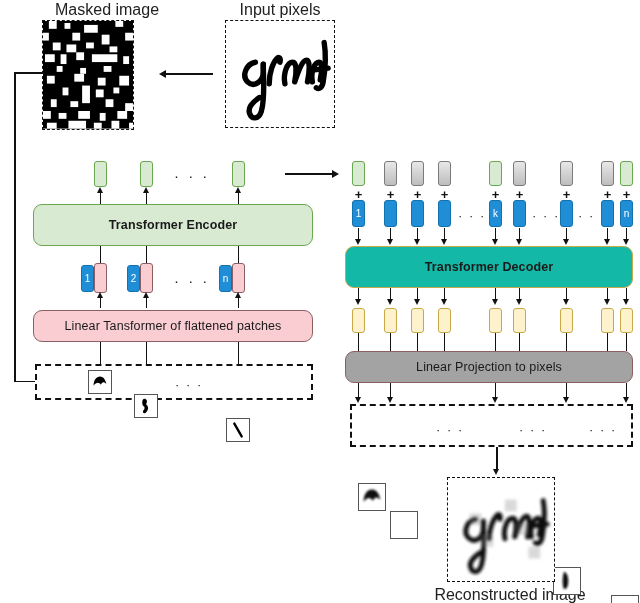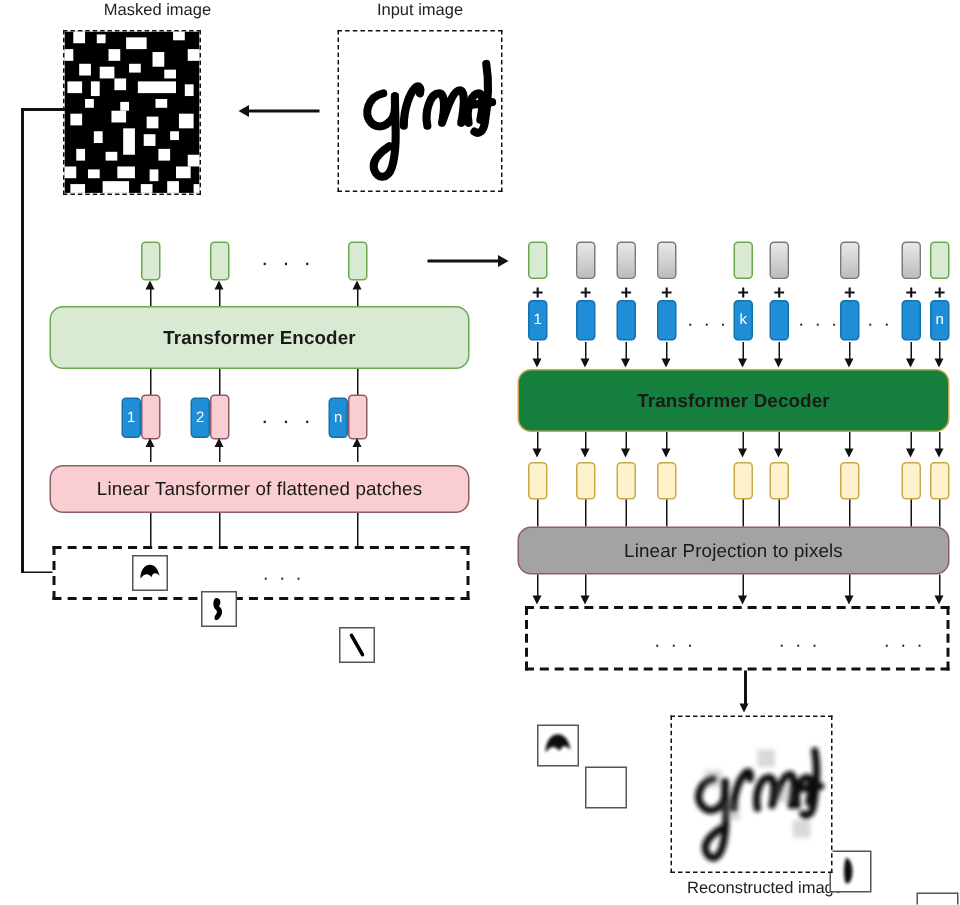--- a/index.html
+++ b/index.html
@@ -1,19 +1,19 @@
 <!DOCTYPE html>
 <html><head>
 <meta charset="utf-8">
 <style>
   html,body{margin:0;padding:0;background:#fff;}
   body{width:640px;height:603px;position:relative;overflow:hidden;
        font-family:"Liberation Sans","DejaVu Sans",sans-serif;color:#1a1a1a;}
   .abs{position:absolute;}
-  .cap{font-size:11px;color:#222;text-align:center;white-space:nowrap;}
+  .cap{font-size:16px;color:#222;text-align:center;white-space:nowrap;}
 
   
   .dashbox{border:1.6px dashed #111;background:#fff;box-sizing:border-box;}
   .dashrow{border:2px dashed #111;background:#fff;box-sizing:border-box;}
 
   
   .pbox{box-sizing:border-box;border-radius:9px;display:flex;align-items:center;
         justify-content:center;font-weight:bold;font-size:12.5px;letter-spacing:.1px;}
   .pbox.thin{font-weight:normal;font-size:12.5px;}
 
@@ -37,21 +37,21 @@
   .ahead-right{border-top:4.2px solid transparent;border-bottom:4.2px solid transparent;border-left:7.5px solid #111;}
 
   .patch{box-sizing:border-box;border:1.4px solid #555;background:#fff;overflow:hidden;position:relative;}
   .mi{position:absolute;inset:0;}
   svg{display:block;}
 </style>
 </head>
 <body>
 
 <div class="abs cap" style="left:55px;top:1px;width:100px;">Masked image</div>
-<div class="abs cap" style="left:230px;top:1px;width:100px;">Input image</div>
+<div class="abs cap" style="left:230px;top:1px;width:100px;">Input pixels</div>
 <div class="abs cap" style="left:430px;top:586px;width:160px;">Reconstructed image</div>
 
 <div class="abs dashbox" style="left:42px;top:20px;width:92px;height:110px;">
   <svg class="mi" viewBox="0 0 46 55" preserveAspectRatio="none">
     <rect x="0" y="0" width="46" height="55" fill="#000"></rect>
     <g fill="#fff">
       <rect x="3" y="0" width="4" height="4"></rect>
         <rect x="11" y="1" width="3" height="3"></rect>
       <rect x="21" y="2" width="7" height="4"></rect>
         <rect x="37" y="0" width="4" height="3"></rect>
@@ -228,21 +228,21 @@
 <div class="abs ahead-down" style="left:492px;top:239px;"></div>
 <div class="abs vline" style="left:518.8px;top:228px;height:12px;"></div>
 <div class="abs ahead-down" style="left:516px;top:239px;"></div>
 <div class="abs vline" style="left:565.8px;top:228px;height:12px;"></div>
 <div class="abs ahead-down" style="left:563px;top:239px;"></div>
 <div class="abs vline" style="left:606.8px;top:228px;height:12px;"></div>
 <div class="abs ahead-down" style="left:604px;top:239px;"></div>
 <div class="abs vline" style="left:625.8px;top:228px;height:12px;"></div>
 <div class="abs ahead-down" style="left:623px;top:239px;"></div>
 
-<div class="abs pbox" style="left:345px;top:246px;width:288px;height:42px;background:#15803d;border:1.5px solid #c7a94a;">Transformer Decoder</div>
+<div class="abs pbox" style="left:345px;top:246px;width:288px;height:42px;background:#14b8a6;border:1.5px solid #c7a94a;">Transformer Decoder</div>
 
 <div class="abs vline" style="left:357.8px;top:288px;height:12px;"></div>
 <div class="abs ahead-down" style="left:355px;top:299px;"></div>
 <div class="abs vline" style="left:389.8px;top:288px;height:12px;"></div>
 <div class="abs ahead-down" style="left:387px;top:299px;"></div>
 <div class="abs vline" style="left:416.8px;top:288px;height:12px;"></div>
 <div class="abs ahead-down" style="left:414px;top:299px;"></div>
 <div class="abs vline" style="left:443.8px;top:288px;height:12px;"></div>
 <div class="abs ahead-down" style="left:441px;top:299px;"></div>
 <div class="abs vline" style="left:494.8px;top:288px;height:12px;"></div>

